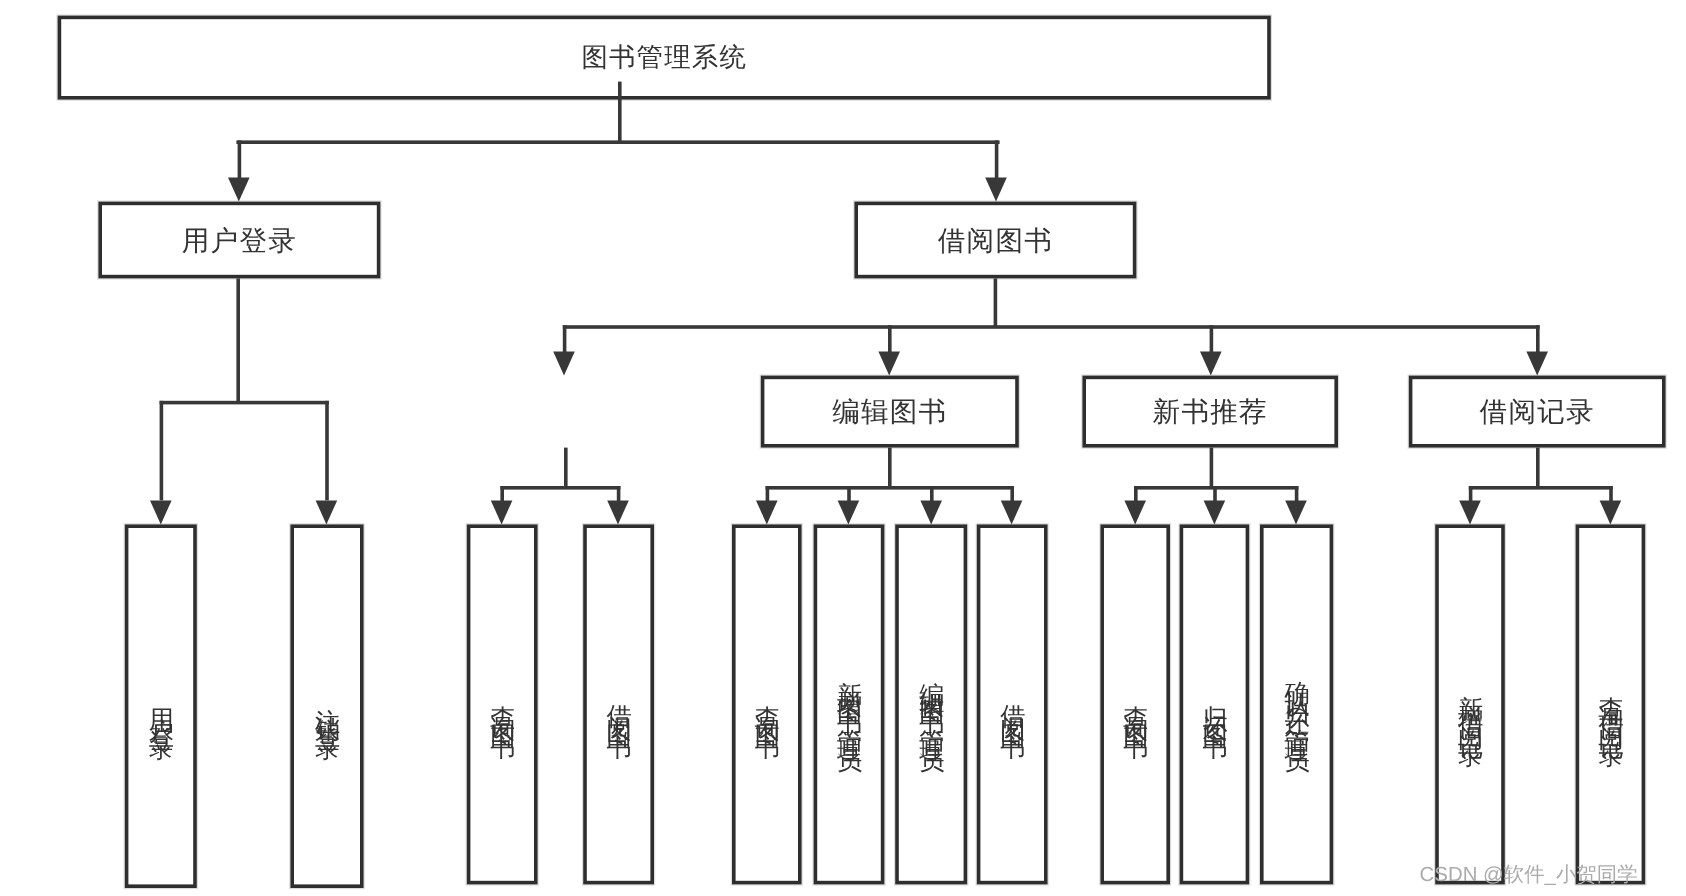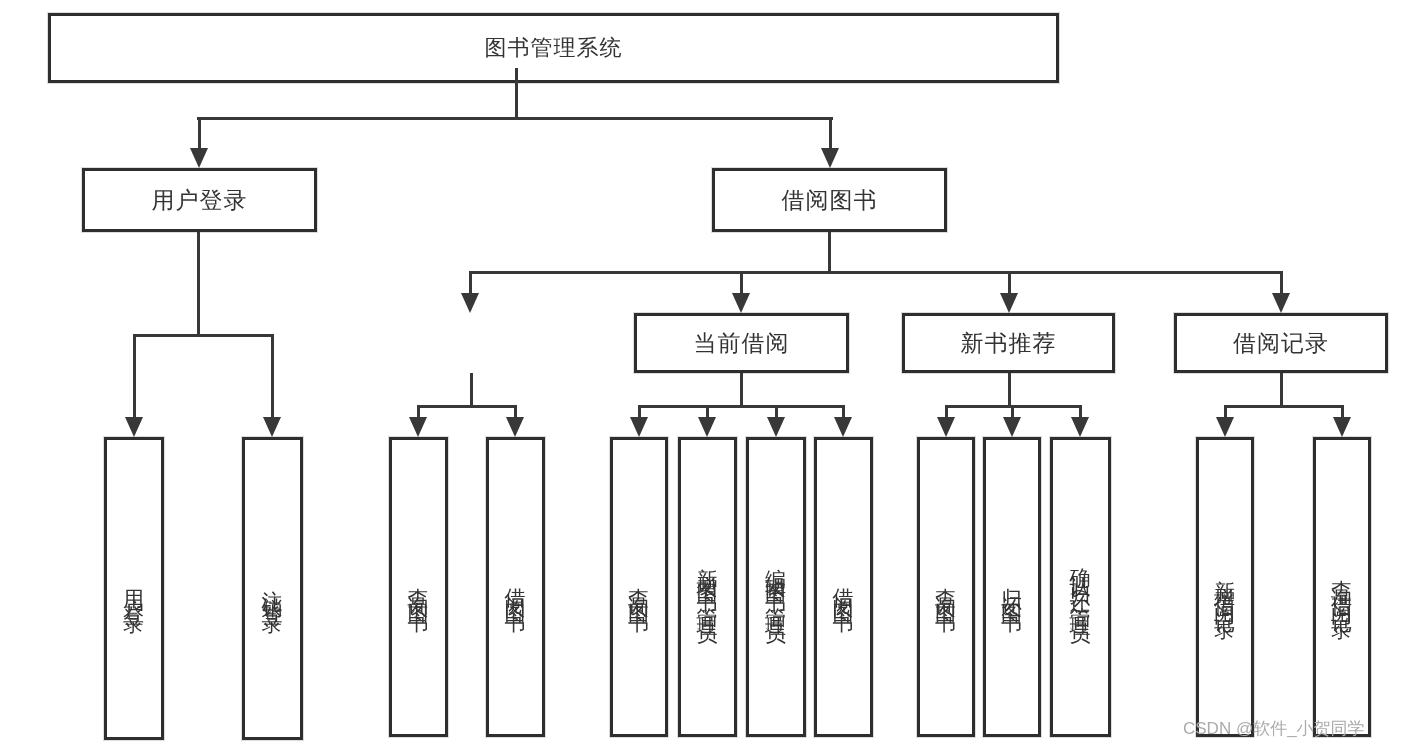--- a/index.html
+++ b/index.html
@@ -61,21 +61,21 @@
   </div>
 
   <div class="box h-label" style="left:82px; top:168px; width:235px; height:64px;">
     <span>用户登录</span>
   </div>
   <div class="box h-label" style="left:712px; top:168px; width:235px; height:64px;">
     <span>借阅图书</span>
   </div>
 
   <div class="box h-label" style="left:634px; top:313px; width:215px; height:60px;">
-    <span>当前借阅</span>
+    <span>编辑图书</span>
   </div>
   <div class="box h-label" style="left:902px; top:313px; width:213px; height:60px;">
     <span>新书推荐</span>
   </div>
   <div class="box h-label" style="left:1174px; top:313px; width:214px; height:60px;">
     <span>借阅记录</span>
   </div>
 
   <div class="box" style="left:104px; top:437px; width:60px; height:303px;">
     <span class="vtext">用户登录</span>

